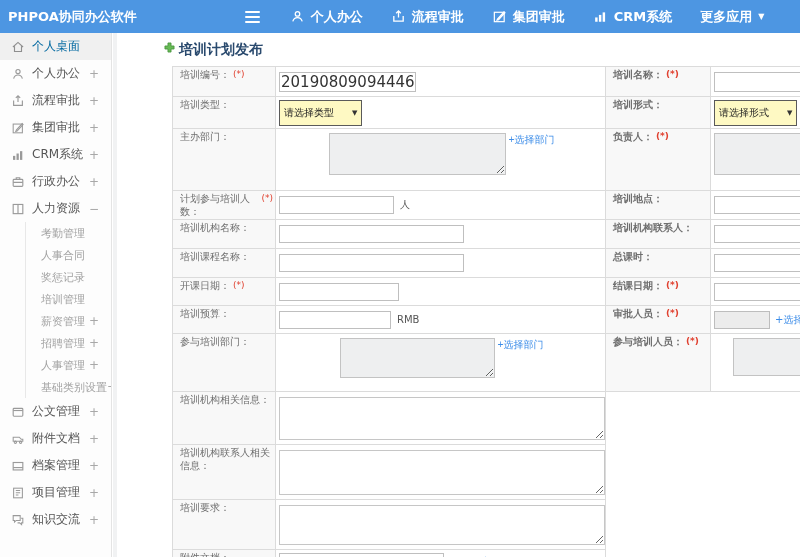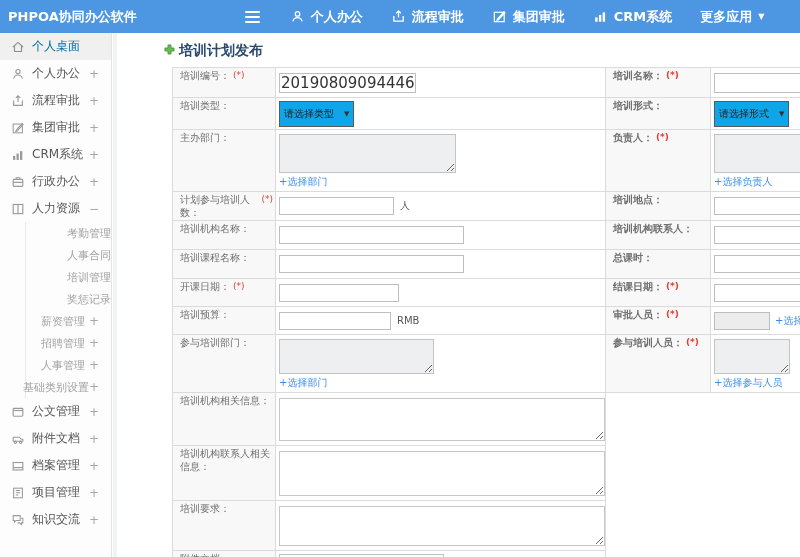--- a/index.html
+++ b/index.html
@@ -18,37 +18,37 @@
   .nav-item svg { display:block; }
   .caret { font-size:8px; line-height:1; }
   
   .sidebar { position:absolute; top:33px; left:0; width:112px; bottom:0; background:#fdfdfd; border-right:1px solid #e4e4e4; overflow:hidden; }
   .scroll-strip { position:absolute; top:33px; left:113px; width:4px; bottom:0; background:#f1f2f3; }
   .side-item { height:27px; display:flex; align-items:center; padding-left:11px; font-size:12px; color:#555; cursor:pointer; white-space:nowrap; }
   .side-item.active { background:#f0f0f0; color:#0369a1; }
   .sicon { width:14px; height:14px; margin-right:7px; flex:none; }
   .expand { margin-left:auto; padding-right:12px; color:#a8a8a8; font-size:12px; }
   .sub-list { margin-left:25px; border-left:1px solid #e8e8e8; }
-  .sub-item { height:22px; display:flex; align-items:center; padding-left:15px; font-size:11px; color:#a2a2a2; cursor:pointer; white-space:nowrap;justify-content:flex-end; }
+  .sub-item { height:22px; display:flex; align-items:center; padding-left:15px; font-size:11px; color:#a2a2a2; cursor:pointer; white-space:nowrap; }
   .sub-item .expand { padding-right:12px; }
   
   .main { position:absolute; left:117px; top:33px; right:0; bottom:0; background:#fff; overflow:hidden; }
-  .form-title { display:flex; align-items:center; gap:3px; margin:8px 0 7px 46px; }
+  .form-title { display:flex; align-items:center; gap:3px; margin:8px 0 7px 46px;font-family:Liberation Mono, monospace; }
   .form-title .t { font-size:14px; font-weight:bold; color:#2a4a6e; }
   .form-wrap { display:flex; align-items:flex-start; margin-left:55px; }
   .grp-left { width:440px; border:1px solid #dbdbdb; border-bottom:none; }
   .grp-right { width:290px; border-top:1px solid #dbdbdb; }
   .frow { display:flex; border-bottom:1px solid #dbdbdb; background:#fff; }
   .lbl { width:103px; flex:none; background:#f8f8f8; border-right:1px solid #dbdbdb; padding:2px 2px 2px 7px; display:flex; font-size:10px; color:#6e6e6e; line-height:1.25; }
   .lbl2 { width:105px;font-weight:bold; }
   .req { color:#e0402f; font-size:9px; margin-left:3px; flex:none; }
   .val { flex:1; min-width:0; display:flex; align-items:center; padding-left:3px; }
-  .val.stack { flex-direction:column; align-items:flex-start; justify-content:center; padding:4px 0 2px 3px; gap:2px; }
+  .val.stack { align-items:flex-start; justify-content:center; padding:4px 0 2px 3px; gap:2px;font-family:Liberation Mono, monospace; }
   .inp { height:18px; border:1px solid #bfbfbf; background:#fff; font-size:15px; color:#333; padding:0 1px; font-family:inherit; }
-  .sel { height:19px; border:1.5px solid #5a5a5a; display:inline-flex; align-items:center; gap:10px; padding:12px 4px; font-size:10px; color:#222; background:#0ea5e9; cursor:pointer; white-space:nowrap; }
+  .sel { height:19px; border:1.5px solid #5a5a5a; display:inline-flex; align-items:center; gap:18px; padding:12px 4px; font-size:10px; color:#222; background:#fef9c3; cursor:pointer; white-space:nowrap; }
   .sel .car { font-size:7px; color:#333; }
   textarea { display:block; font-family:inherit; font-size:11px; }
   .ta-grey { background:#eeeff0; border:1px solid #c3c3c3; resize:both; }
   .ta-white { background:#fff; border:1px solid #c6c6c6; resize:both; }
   .box-grey { background:#ececec; border:1px solid #bdbdbd; height:18px; width:56px; }
   .link { color:#3b8ce8; font-size:10px; text-decoration:none; cursor:pointer; white-space:nowrap; }
   .suffix { font-size:10px; color:#555; margin-left:6px; white-space:nowrap; }
   
   .h30{height:30px}.h32{height:32px}.h62{height:62px}.h29{height:29px}.h28{height:28px}
   .h58{height:58px}.h53{height:53px}.h55{height:55px}.h50{height:50px}.h24{height:24px}
@@ -164,24 +164,24 @@
   </div>
 
   <div class="sub-list">
     <div class="sub-item">
       <span>考勤管理</span>
     </div>
     <div class="sub-item">
       <span>人事合同</span>
     </div>
     <div class="sub-item">
+      <span>奖惩记录</span>
+    </div>
+    <div class="sub-item">
       <span>培训管理</span>
-    </div>
-    <div class="sub-item">
-      <span>奖惩记录</span>
     </div>
     <div class="sub-item">
       <span>薪资管理</span>
       <span class="expand">+</span>
     </div>
     <div class="sub-item">
       <span>招聘管理</span>
       <span class="expand">+</span>
     </div>
     <div class="sub-item">

